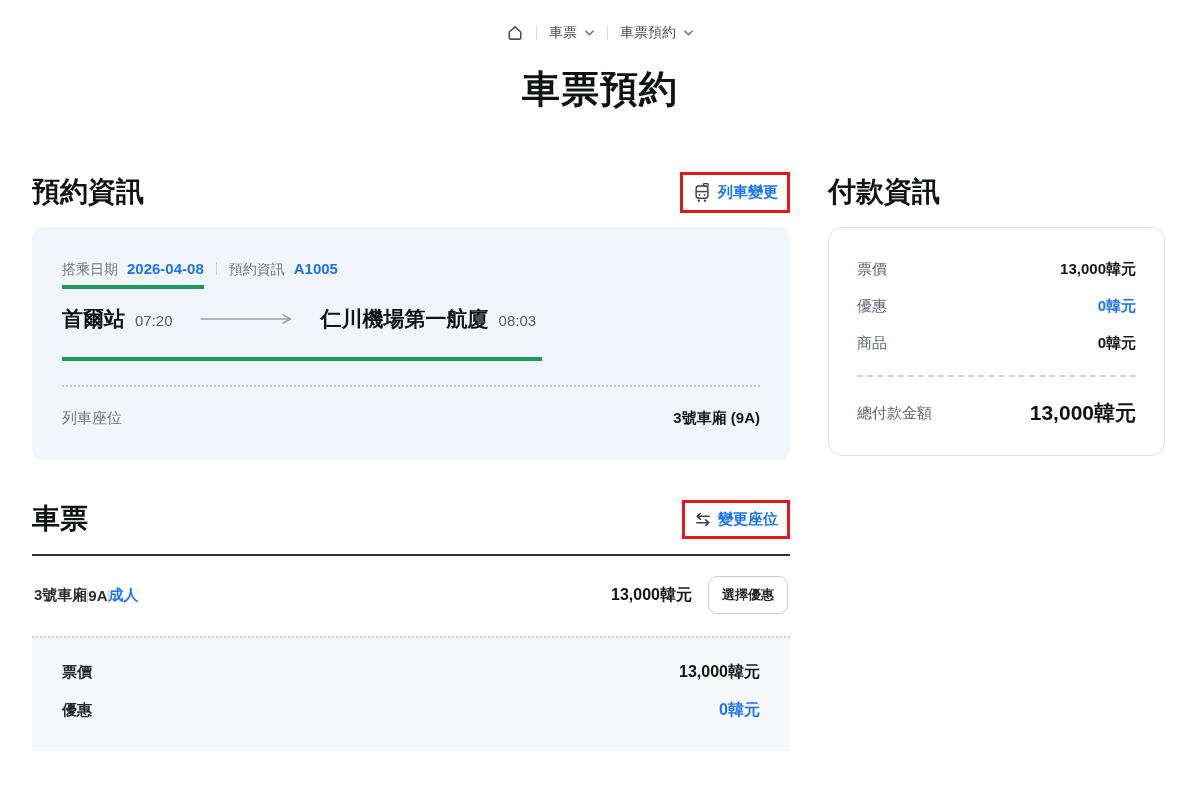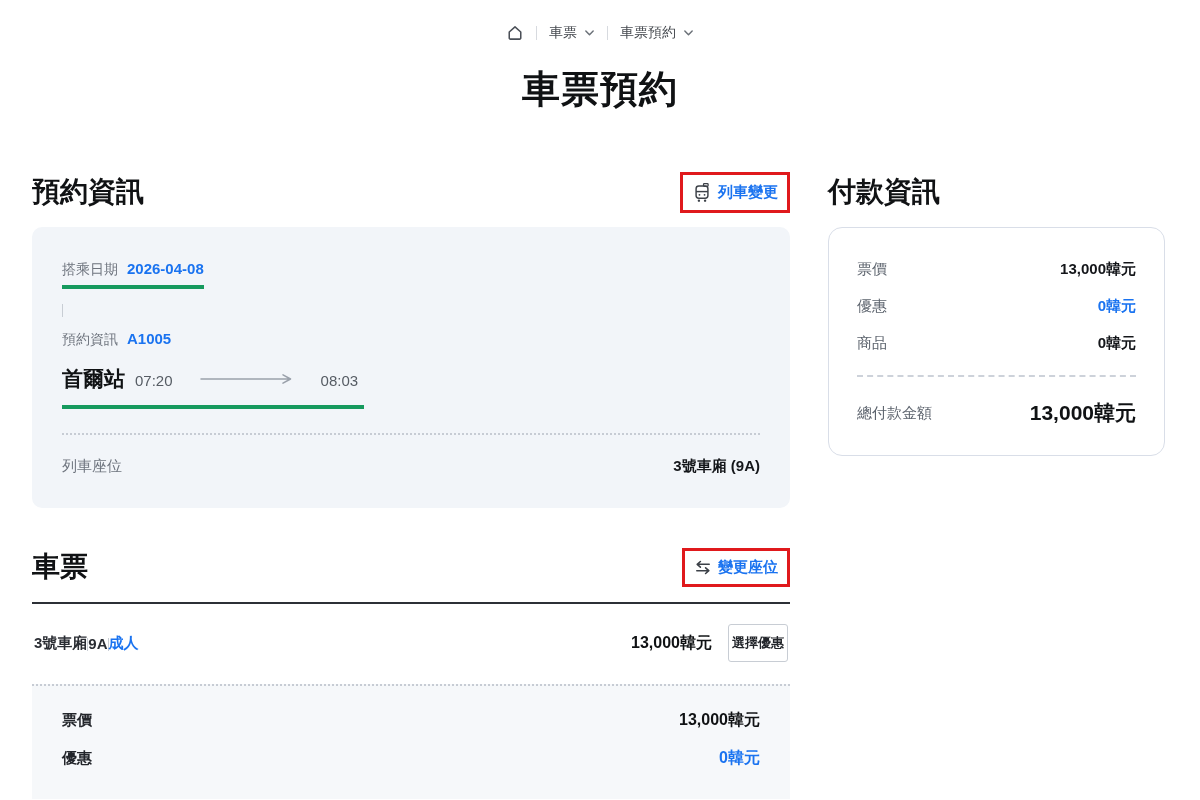--- a/index.html
+++ b/index.html
@@ -35,48 +35,48 @@
   .link-btn {
     display:flex; align-items:center; gap:6px;
     background:none; border:none; padding:0; cursor:pointer;
     font-family:inherit; font-size:15px; font-weight:700; color:#1a73f0;
   }
   
   .res-card {
     margin-top:12px; background:#f2f5f9; border-radius:10px;
     padding:32px 30px 32px;
   }
-  .meta-row { display:flex; align-items:flex-start; gap:12px; font-size:14px; line-height:20px; color:#6e747e;flex-direction:column; }
+  .meta-row { display:flex; align-items:flex-start; gap:12px; font-size:14px; line-height:20px; color:#6e747e; }
   .meta-group { display:inline-flex; gap:9px; align-items:baseline; }
   .green-underline { border-bottom:4px solid #169a5e; padding-bottom:6px; }
   .meta-strong { font-size:15px; font-weight:800; color:#1a73f0; }
   .vsep { width:1px; height:13px; background:#c8cdd4; margin-top:3px; }
   .journey {
     margin-top:16px; display:inline-flex; align-items:baseline; gap:10px;
-    border-bottom:4px solid #169a5e; padding-bottom:12px; padding-right:6px;
+    border-bottom:4px solid #169a5e; padding-bottom:24px; padding-right:6px;
   }
   .station { font-size:21px; font-weight:800; color:#101214; }
   .jtime { font-size:15px; color:#565c64; }
   .jarrow { align-self:center; margin:0 16px; }
   .dotted-div { border:none; border-top:2px dotted #c7ccd4; margin:24px 0 22px; }
   .info-row { display:flex; justify-content:space-between; align-items:center; margin-top:15px; }
   .info-row:first-of-type { margin-top:0; }
   .info-label { font-size:15px; color:#6e747e; }
   .info-value { font-size:15px; font-weight:700; color:#14161a; }
   
   .ticket-section-head { margin-top:36px; }
   .dark-rule { border:none; border-top:2px solid #2c3036; margin:12px 0 0; }
   .ticket-row { display:flex; justify-content:space-between; align-items:center; padding:20px 2px 22px; }
   .ticket-left { display:flex; align-items:center; gap:0; font-size:15px; font-weight:600; color:#2a2d33; }
   .ticket-left .blue { color:#1a73f0; font-weight:700; }
   .ticket-right { display:flex; align-items:center; gap:16px; }
   .ticket-price { font-size:16px; font-weight:700; color:#101214; }
   .outline-btn {
-    background:#fff; border:1px solid #c8cdd4; border-radius:3px;
-    padding:9px 3px; font-family:inherit; font-size:13px; font-weight:600; color:#22252a;
+    background:#fff; border:1px solid #c8cdd4; border-radius:9px;
+    padding:9px 13px; font-family:inherit; font-size:13px; font-weight:600; color:#22252a;
     cursor:pointer;
   }
   .summary {
     border-top:2px dotted #c7ccd4; background:#f6f8fa;
     padding:24px 30px 30px;
   }
   .summary-row { display:flex; justify-content:space-between; align-items:center; }
   .summary-row + .summary-row { margin-top:17px; }
   .summary-label { font-size:15px; font-weight:600; color:#23262b; }
   .summary-value { font-size:16px; font-weight:800; color:#101214; }
@@ -173,20 +173,21 @@
 
       <div>
         <div class="journey">
           <span class="station">首爾站</span>
           <span class="jtime">07:20</span>
           <span class="icon jarrow">
             <svg width="96" height="12" viewBox="0 0 96 12">
                 <path d="M2 6 H91 M84 1.8 L91.5 6 L84 10.2" fill="none" stroke="#9aa1ab" stroke-width="1.5" stroke-linecap="round" stroke-linejoin="round"></path>
               </svg>
           </span>
+          <span class="station">仁川機場第一航廈</span>
           <span class="jtime">08:03</span>
         </div>
       </div>
 
       <hr class="dotted-div">
 
       <div class="info-row">
         <span class="info-label">列車座位</span>
         <span class="info-value">3號車廂 (9A)</span>
       </div>

